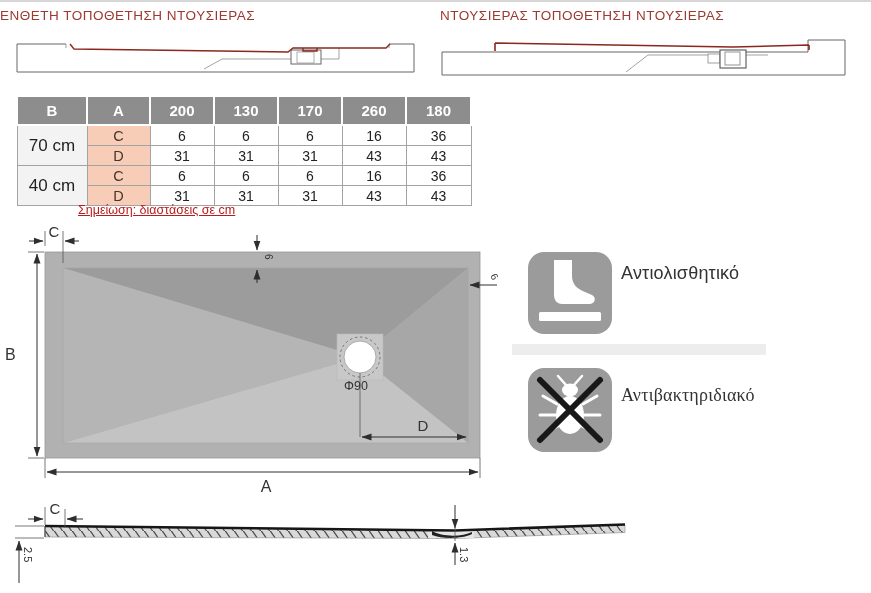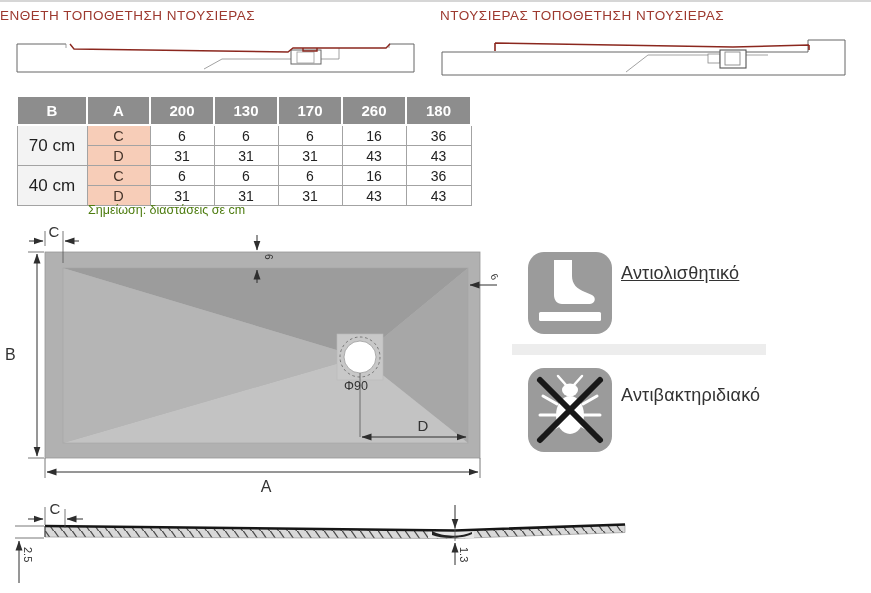--- a/index.html
+++ b/index.html
@@ -18,30 +18,30 @@
 
   
   .spec{position:absolute;left:16px;top:95px;border-collapse:collapse;table-layout:fixed;
         border:1px solid #8f8f8f;}
   .spec td{text-align:center;vertical-align:middle;border:1px solid #a3a3a3;
            font-size:14px;color:#222;height:19px;padding:0;background:#fff;}
   .spec tr.hd td{background:#8d8d8d;color:#fff;font-weight:bold;font-size:15px;height:27px;
                  border:2px solid #fff;}
   .spec td.bcol{background:#f3f3f3;font-size:17px;color:#1f1f1f;}
   .spec td.acol{background:#f7cdb8;color:#46352b;font-size:14.5px;}
-  .note{position:absolute;left:88px;top:203px;font-size:12.5px;color:#4d7c0f;}
+  .note{position:absolute;left:78px;top:203px;font-size:12.5px;color:#b91c1c;text-decoration:underline;}
 
   
   .tile{position:absolute;width:84px;border-radius:16px;background:#9b9b9b;}
   .tile svg{position:absolute;left:0;top:0;}
   .tile1{left:528px;top:252px;height:82px;}
   .tile2{left:528px;top:368px;height:84px;}
   .featlabel{position:absolute;left:621px;font-size:18px;color:#333;letter-spacing:.2px;}
-  .flabel1{top:263px;text-decoration:underline;}
-  .flabel2{top:385px;}
+  .flabel1{top:263px;}
+  .flabel2{top:385px;font-family:Liberation Serif, serif;}
   .divider{position:absolute;left:512px;top:344px;width:254px;height:11px;background:#ededed;}
 
   text{font-family:"Liberation Sans",sans-serif;fill:#333;}
 </style>
 </head>
 <body>
 
 <div class="page">
   <div class="topstrip"></div>
 

